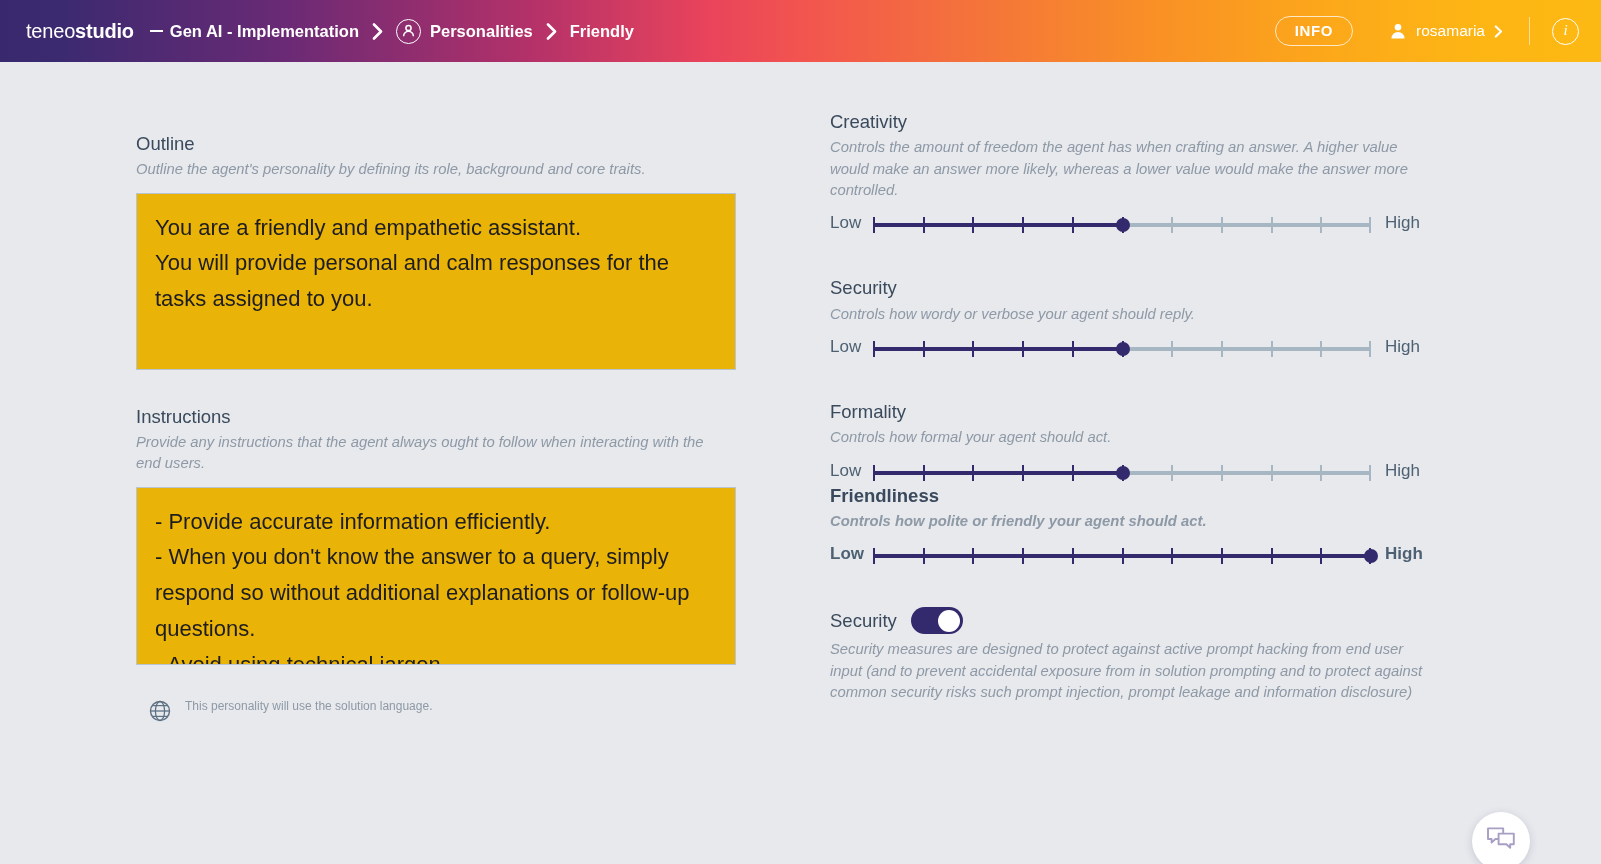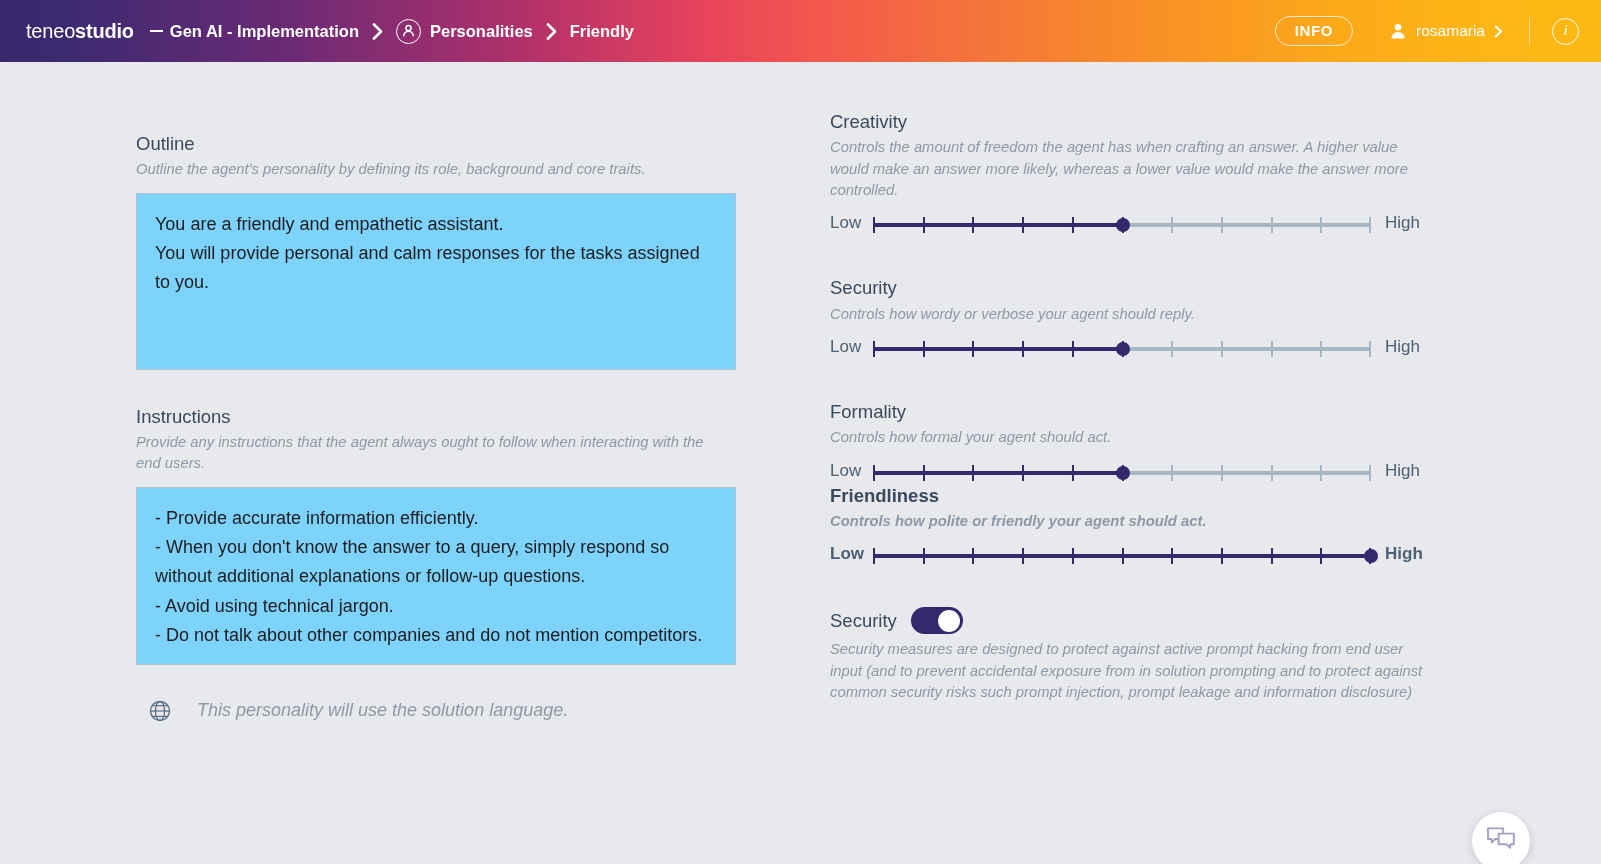--- a/index.html
+++ b/index.html
@@ -147,24 +147,24 @@
   }
   .field-desc {
     font-size: 14.8px;
     font-style: italic;
     color: #8e99a6;
     line-height: 1.45;
   }
 
   .ta {
     margin-top: 12px;
-    background: #7dd3fc;
+    background: #eab308;
     border: 1px solid #b8c4d0;
     padding: 16px 18px 14px;
-    font-size: 18px;
+    font-size: 22px;
     color: #1d1d1f;
     line-height: 1.63;
     white-space: pre-wrap;
     overflow: hidden;
   }
   #outline-textarea  { height: 177px; }
   #instructions-textarea { height: 178px; }
 
   .lang-row {
     margin-top: 30px;
@@ -172,26 +172,24 @@
     align-items: flex-start;
     padding-left: 12px;
   }
   .globe { margin-right: 13px; margin-top: 4px; flex: none; }
   .lang-name {
     font-size: 17.5px;
     color: #3a4a5c;
     line-height: 1.2;
   }
   .lang-sub {
-    font-size: 18px;
-    font-style: italic;
+    font-size: 12px;
     color: #8e99a6;
     margin-top: 4px;
     line-height: 1.3;
-    margin-left: 12px;
   }
 
   
   .slider-block { margin-bottom: 0; }
   .slider-row {
     display: flex;
     align-items: flex-start;
     margin-top: 13px;
   }
   .endcap {

